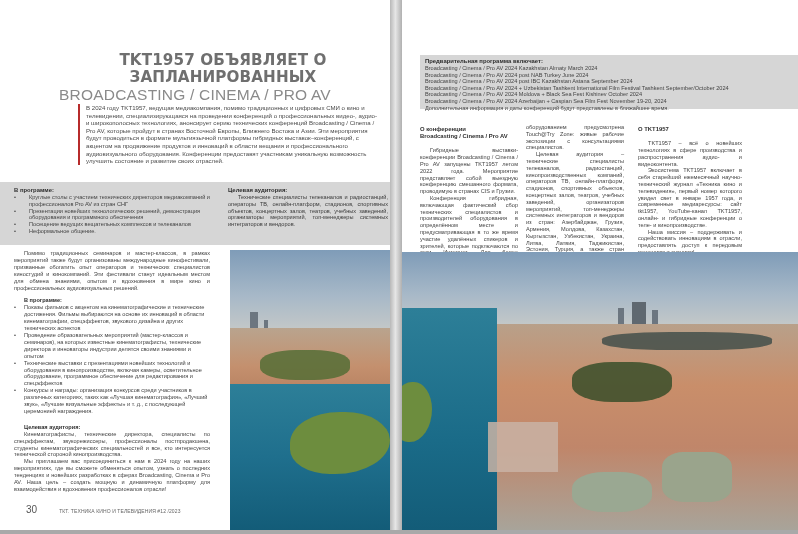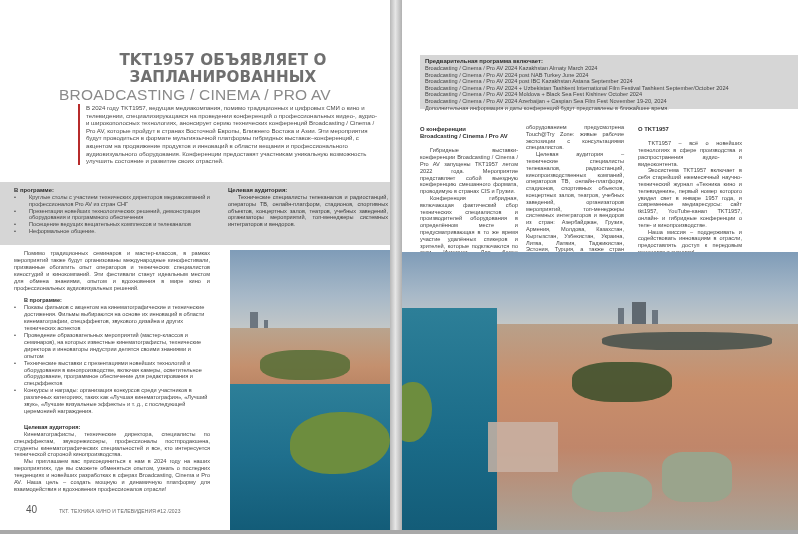--- a/index.html
+++ b/index.html
@@ -113,21 +113,21 @@
     <div class="skyline" style="left:20px;width:8px;height:18px;top:62px;bottom:auto"></div>
     <div class="skyline" style="left:34px;width:4px;height:10px;top:70px;bottom:auto"></div>
     <div class="city" style="top:28%;height:34%"></div>
     <div class="greenery" style="left:30px;top:100px;width:90px;height:30px"></div>
     <div class="greenery" style="left:0;top:140px;width:60px;height:25px"></div>
     <div class="water" style="top:48%;height:52%"></div>
     <div class="island" style="left:60px;top:162px;width:100px;height:62px"></div>
   </div>
 
   <div class="footer">
-    <span class="page-num">40</span>
+    <span class="page-num">30</span>
     <span class="footer-text">ТКТ. ТЕХНИКА КИНО И ТЕЛЕВИДЕНИЯ #12 /2023</span>
   </div>
 </div>
 
 <div class="gutter"></div>
 
 <div class="page" id="page-right">
   <div class="graybox" id="right-box">
     <div class="inner">
       <div class="box-head">Предварительная программа включает:</div>

